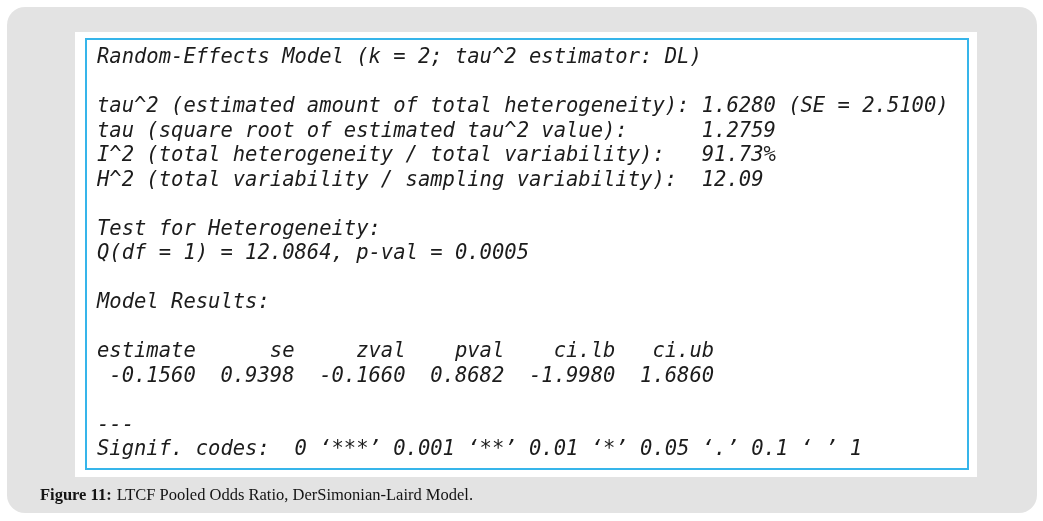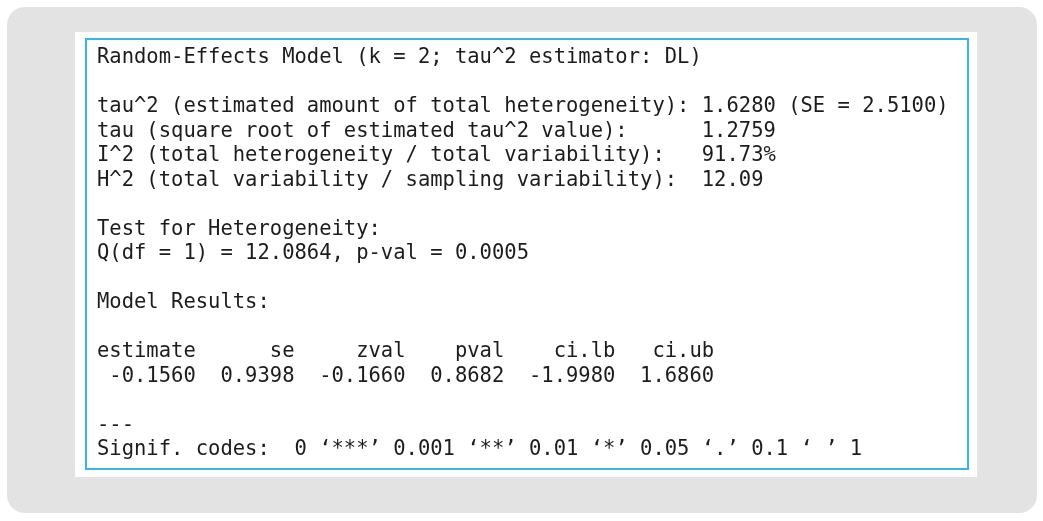--- a/index.html
+++ b/index.html
@@ -41,20 +41,21 @@
     width: 884px; height: 432px;
     background: var(--panel-bg);
     border: 2px solid var(--console-border);
     padding: 4px 20px 0 10px;
     font-family: "DejaVu Sans Mono", monospace;
     font-size: 20.5px;
     line-height: 24.5px;
     color: var(--console-text);
     white-space: pre;
     overflow: hidden;
+    font-style: italic;
   }
   .caption {
     position: absolute;
     left: 33px; top: 477px;
     width: 960px;
     font-family: "Liberation Serif", serif;
     font-size: 16.5px;
     line-height: 21px;
     color: var(--caption-text);
   }
@@ -79,14 +80,15 @@
 Test for Heterogeneity:
 Q(df = 1) = 12.0864, p-val = 0.0005
 
 Model Results:
 
 estimate      se     zval    pval    ci.lb   ci.ub
  -0.1560  0.9398  -0.1660  0.8682  -1.9980  1.6860
 
 ---
 Signif. codes:  0 ‘***’ 0.001 ‘**’ 0.01 ‘*’ 0.05 ‘.’ 0.1 ‘ ’ 1</pre>
+    <p class="caption"><span class="fig-label">Figure 11:</span><span>LTCF Pooled Odds Ratio, DerSimonian-Laird Model.</span></p>
   </div>
 </div>
 
 </body></html>

